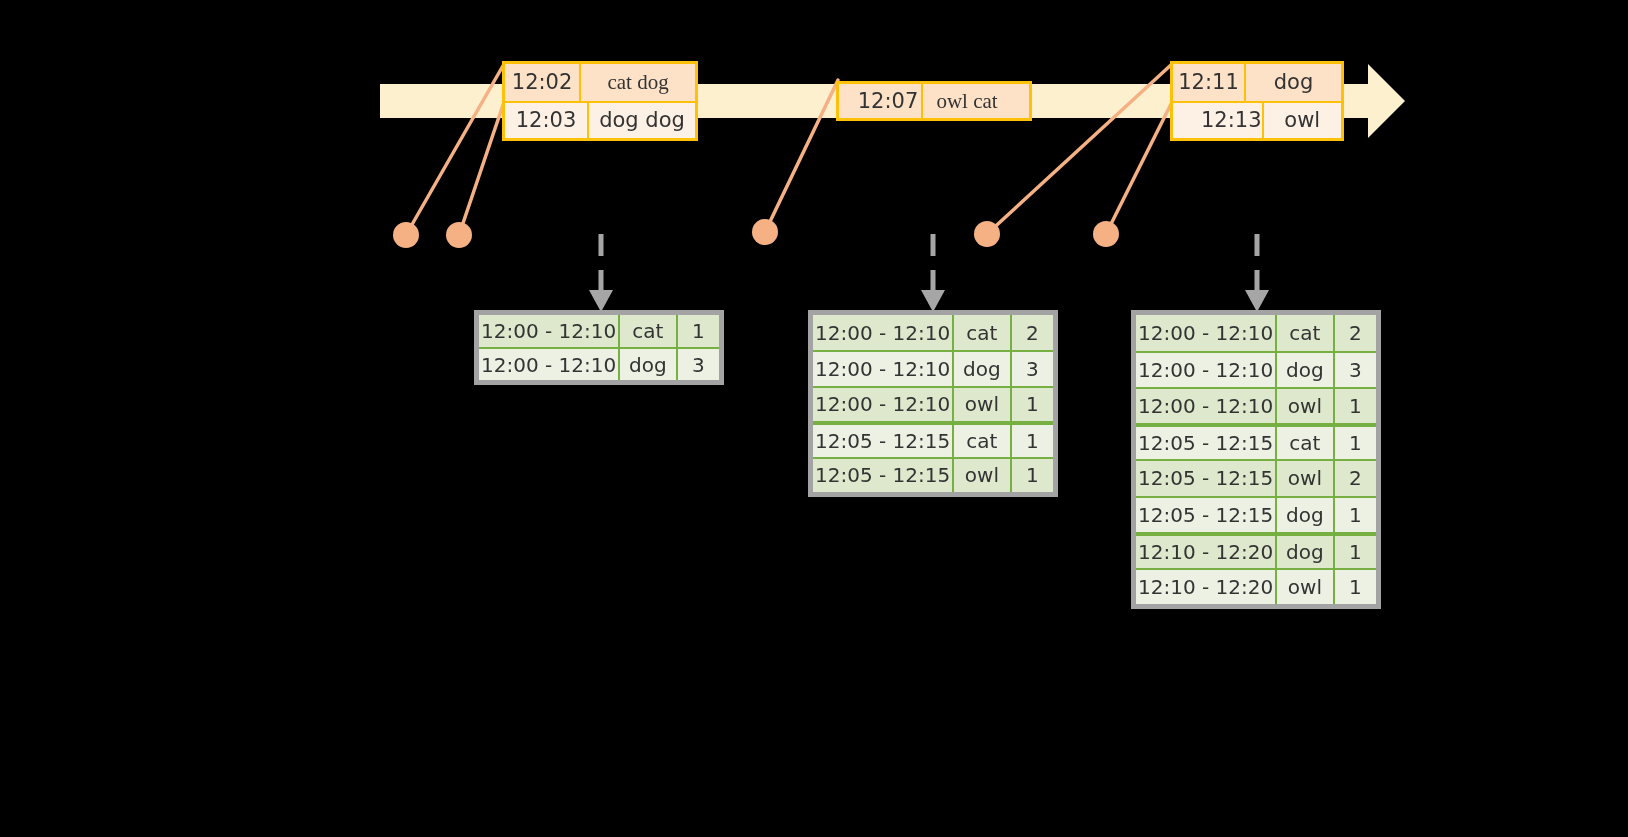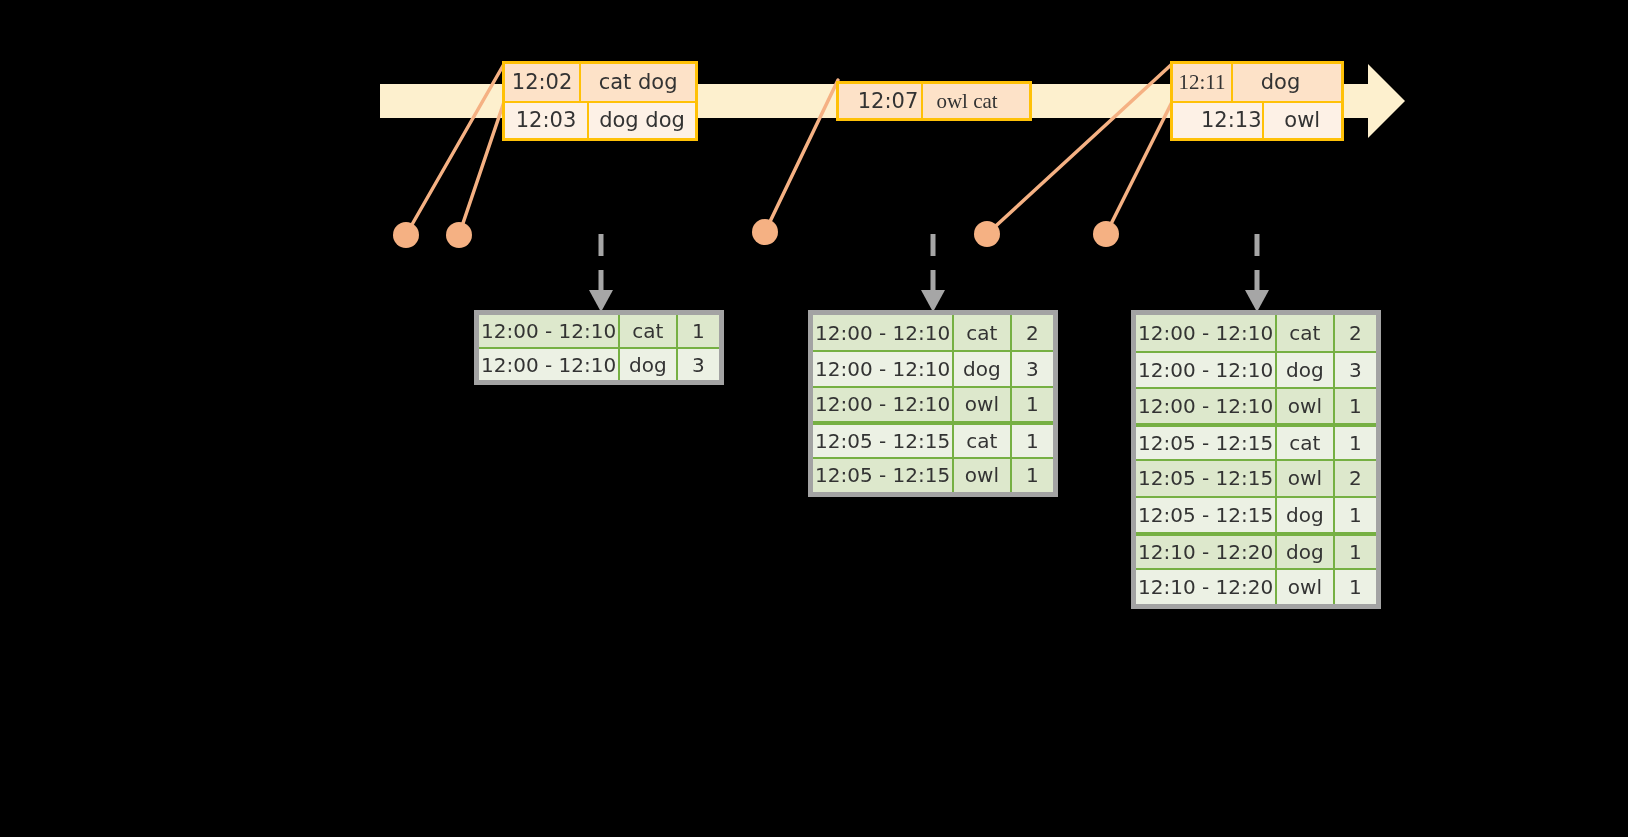--- a/index.html
+++ b/index.html
@@ -131,38 +131,38 @@
       <g>
         <line x1="1257" y1="234" x2="1257" y2="293" stroke-dasharray="22,14"></line>
         <polygon points="1245,290 1269,290 1257,312" stroke="none"></polygon>
       </g>
     </g>
   </svg>
 
   <div class="event-box" style="left:502px; top:61px; width:196px; height:80px;">
     <div class="event-row shade-dark" style="height:39px;">
       <div class="event-cell time" style="width:84px;">12:02</div>
-      <div class="event-cell words" style="width:126px;">cat dog</div>
+      <div class="event-cell words" style="width:126px;font-family:Liberation Serif, serif;">cat dog</div>
     </div>
     <div class="event-row shade-light" style="height:39px;">
       <div class="event-cell time" style="width:84px;">12:03</div>
       <div class="event-cell words" style="width:106px;text-align:right;">dog dog</div>
     </div>
   </div>
 
   <div class="event-box" style="left:836px; top:81px; width:196px; height:40px;">
     <div class="event-row shade-dark" style="height:34px;">
       <div class="event-cell time" style="width:84px;padding-left:16px;">12:07</div>
       <div class="event-cell words" style="width:88px;font-family:Liberation Serif, serif;">owl cat</div>
     </div>
   </div>
 
   <div class="event-box" style="left:1170px; top:61px; width:174px; height:80px;">
     <div class="event-row shade-dark" style="height:39px;">
-      <div class="event-cell time" style="width:60px;font-family:Liberation Serif, serif;">12:11</div>
+      <div class="event-cell time" style="width:73px;">12:11</div>
       <div class="event-cell words" style="width:95px;">dog</div>
     </div>
     <div class="event-row shade-light" style="height:39px;">
       <div class="event-cell time" style="width:73px;margin-left:28px;">12:13</div>
       <div class="event-cell words" style="width:95px;">owl</div>
     </div>
   </div>
 
   <div class="result-table" style="left:474px; top:310px; width:250px; height:75px;">
     <div class="result-row shade-dark">

